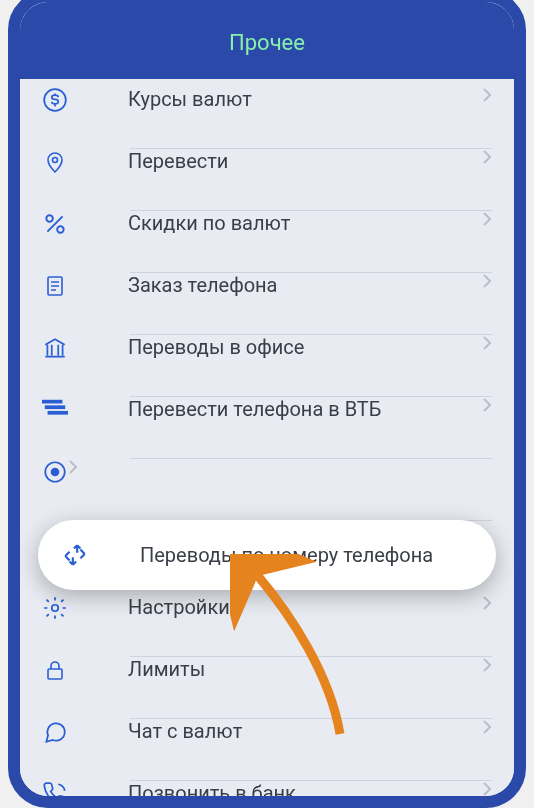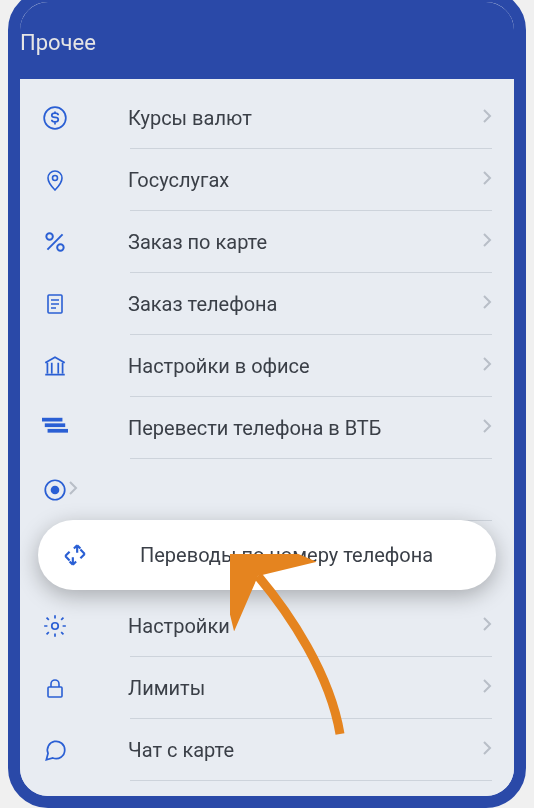--- a/index.html
+++ b/index.html
@@ -17,32 +17,32 @@
       left: 8px;
       right: 8px;
       bottom: 0;
       border: 12px solid #2a49a8;
       border-radius: 40px;
       background: #e8ecf2;
       overflow: hidden;
     }
     .header {
       background: #2a49a8;
-      color: #e5e5e5;
+      color: #86efac;
+      text-align: center;
       padding: 28px 0 24px;
       font-size: 22px;
       font-weight: 400;
     }
     .menu-list {
       background: #e8ecf2;
       padding-top: 8px;
     }
     .menu-item {
       display: flex;
-      align-items: center;
       padding: 0 22px;
       height: 62px;
       position: relative;
     }
     .menu-item .divider {
       position: absolute;
       left: 110px;
       right: 22px;
       bottom: 0;
       height: 1px;
@@ -123,38 +123,38 @@
       <div class="divider"></div>
     </div>
 
     <div class="menu-item">
       <span class="menu-icon">
         <svg width="24" height="26" viewBox="0 0 24 24" fill="none" stroke="#2a5fd4" stroke-width="1.6">
           <path d="M12 22s7-7 7-12a7 7 0 10-14 0c0 5 7 12 7 12z"></path>
           <circle cx="12" cy="10" r="2.5"></circle>
         </svg>
       </span>
-      <span class="menu-label">Госуслугах</span>
+      <span class="menu-label">Перевести</span>
       <span class="chevron">
         <svg width="10" height="16" viewBox="0 0 10 16" fill="none" stroke="#b8bec7" stroke-width="2">
             <path d="M2 2l6 6-6 6"></path>
           </svg>
       </span>
       <div class="divider"></div>
     </div>
 
     <div class="menu-item">
       <span class="menu-icon">
         <svg width="26" height="26" viewBox="0 0 24 24" fill="none" stroke="#2a5fd4" stroke-width="1.8">
           <circle cx="7" cy="7" r="3"></circle>
           <circle cx="17" cy="17" r="3"></circle>
           <path d="M19 5L5 19"></path>
         </svg>
       </span>
-      <span class="menu-label">Заказ по карте</span>
+      <span class="menu-label">Скидки по валют</span>
       <span class="chevron">
         <svg width="10" height="16" viewBox="0 0 10 16" fill="none" stroke="#b8bec7" stroke-width="2">
             <path d="M2 2l6 6-6 6"></path>
           </svg>
       </span>
       <div class="divider"></div>
     </div>
 
     <div class="menu-item">
       <span class="menu-icon">
@@ -171,21 +171,21 @@
       </span>
       <div class="divider"></div>
     </div>
 
     <div class="menu-item">
       <span class="menu-icon">
         <svg width="26" height="26" viewBox="0 0 24 24" fill="none" stroke="#2a5fd4" stroke-width="1.6">
           <path d="M3 9l9-5 9 5M5 9v10M9 9v10M15 9v10M19 9v10M3 20h18"></path>
         </svg>
       </span>
-      <span class="menu-label">Настройки в офисе</span>
+      <span class="menu-label">Переводы в офисе</span>
       <span class="chevron">
         <svg width="10" height="16" viewBox="0 0 10 16" fill="none" stroke="#b8bec7" stroke-width="2">
             <path d="M2 2l6 6-6 6"></path>
           </svg>
       </span>
       <div class="divider"></div>
     </div>
 
     <div class="menu-item">
       <span class="menu-icon">
@@ -252,21 +252,21 @@
       </span>
       <div class="divider"></div>
     </div>
 
     <div class="menu-item">
       <span class="menu-icon">
         <svg width="26" height="26" viewBox="0 0 24 24" fill="none" stroke="#2a5fd4" stroke-width="1.6">
           <path d="M21 12a8 8 0 01-11 7.4L4 21l1.6-6A8 8 0 1121 12z"></path>
         </svg>
       </span>
-      <span class="menu-label">Чат с карте</span>
+      <span class="menu-label">Чат с валют</span>
       <span class="chevron">
         <svg width="10" height="16" viewBox="0 0 10 16" fill="none" stroke="#b8bec7" stroke-width="2">
             <path d="M2 2l6 6-6 6"></path>
           </svg>
       </span>
       <div class="divider"></div>
     </div>
 
     <div class="menu-item">
       <span class="menu-icon">

